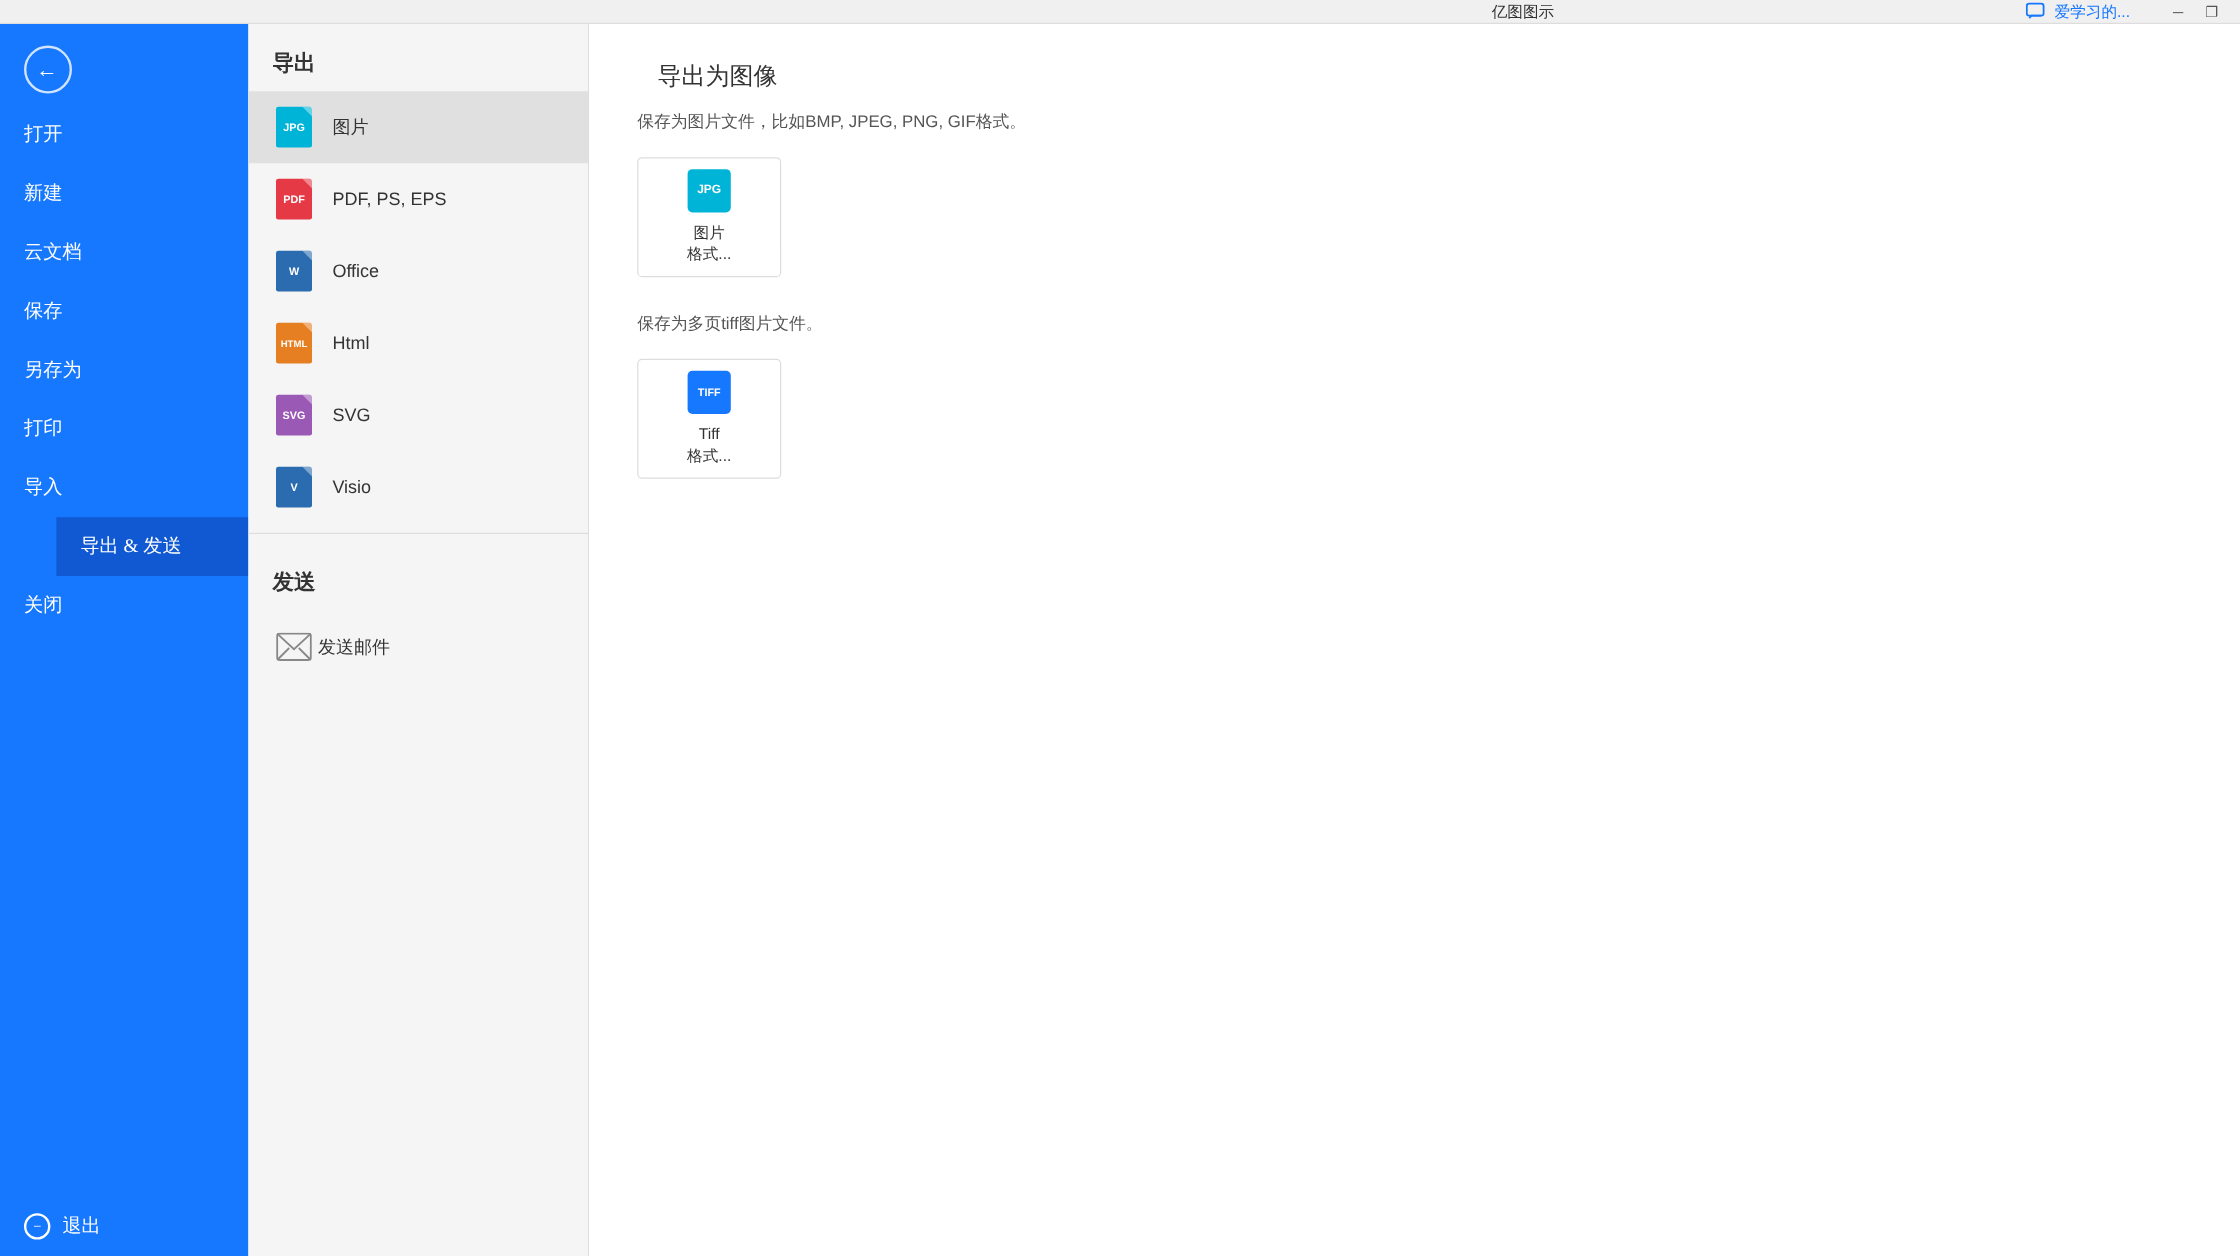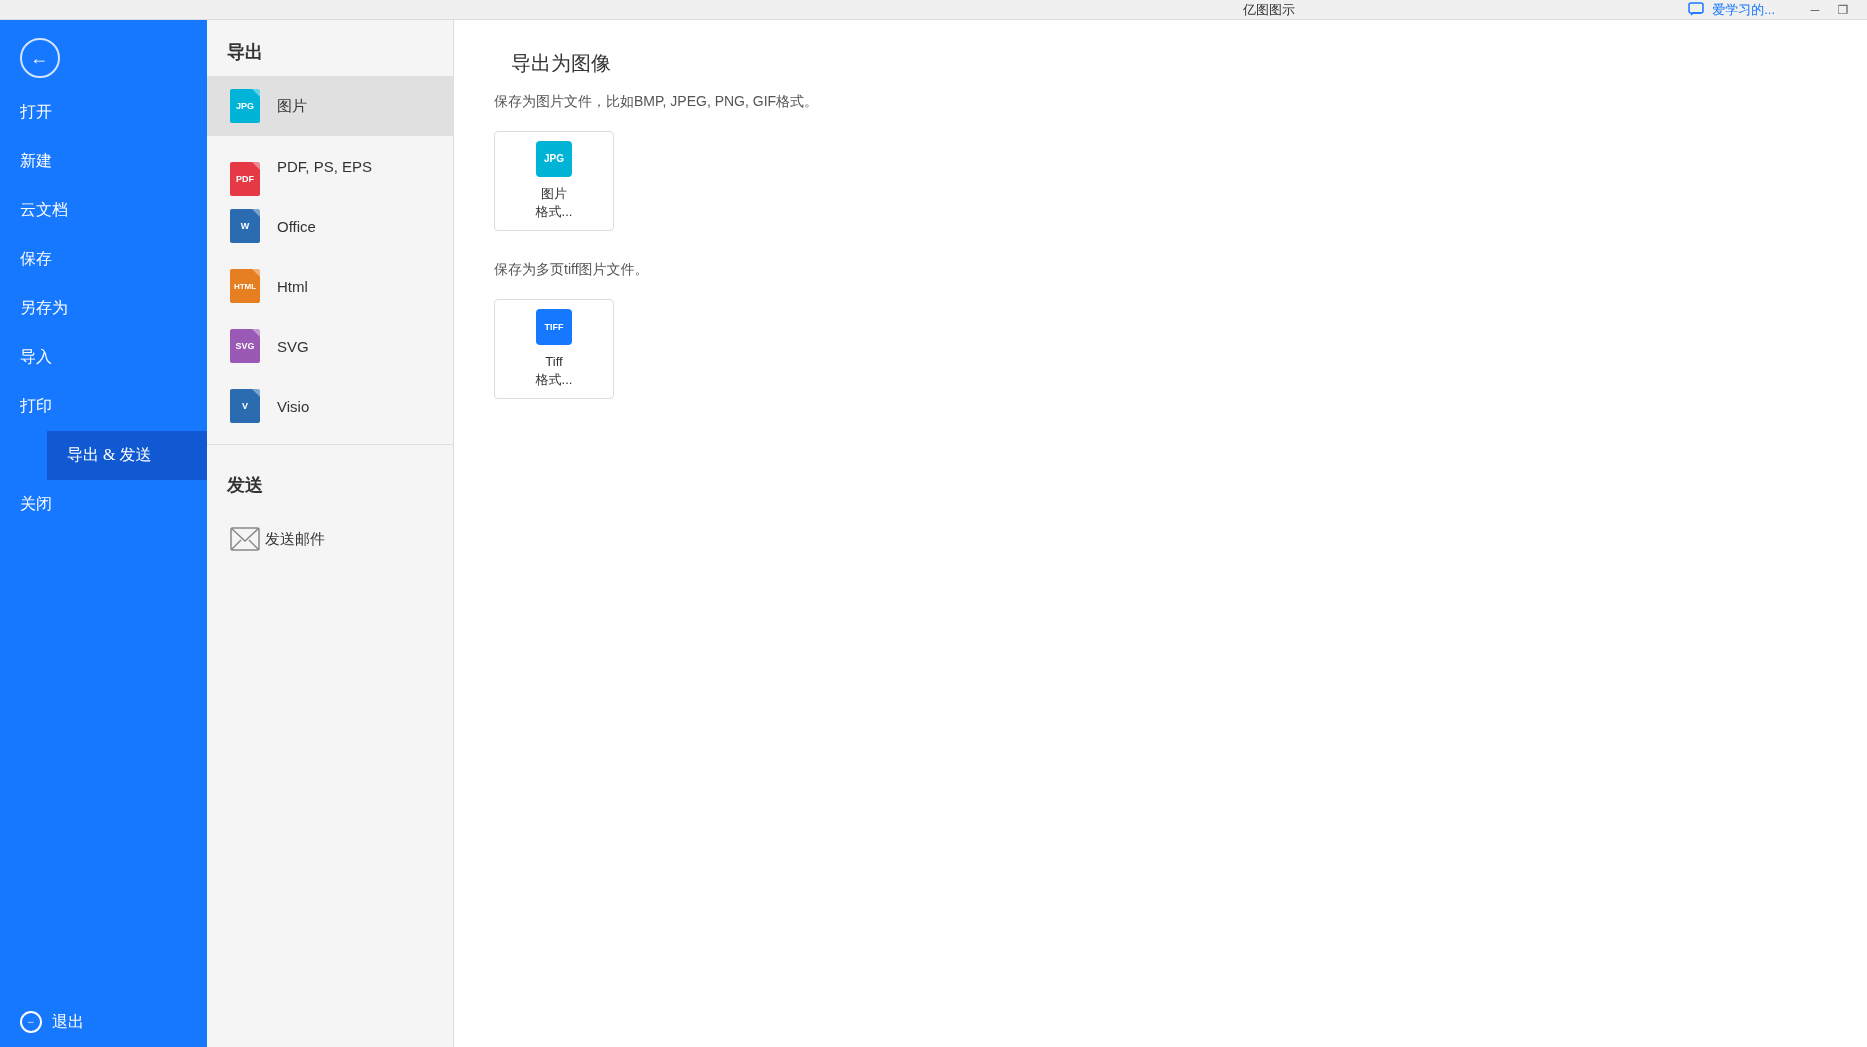--- a/index.html
+++ b/index.html
@@ -116,21 +116,21 @@
       border-radius: 50%;
       border: 2px solid white;
       display: flex;
       align-items: center;
       justify-content: center;
       font-size: 14px;
     }
 
     
     .mid-panel {
-      width: 247px;
+      width: 284px;
       background: #f5f5f5;
       border-right: 1px solid #ddd;
       display: flex;
       flex-direction: column;
       flex-shrink: 0;
       overflow-y: auto;
     }
     .section-header {
       padding: 20px 20px 12px 20px;
       font-size: 18px;
@@ -261,21 +261,21 @@
       border-width: 0 8px 8px 0;
       border-color: transparent rgba(255,255,255,0.4) transparent transparent;
     }
     .file-label {
       font-size: 9px;
       font-weight: bold;
       color: white;
       z-index: 1;
     }
     .bg-jpg { background: #00b4d8; }
-    .bg-pdf { background: #e63946; margin-top: 13px; }
+    .bg-pdf { background: #e63946; }
     .bg-word { background: #2b6cb0; }
     .bg-html { background: #e67e22; }
     .bg-svg { background: #9b59b6; }
     .bg-visio { background: #2b6cb0; }
   </style>
 </head>
 <body>
 
 <div class="titlebar">
   <div style="flex:1"></div>
@@ -317,24 +317,24 @@
       <div class="sidebar-item">
         <span>云文档</span>
       </div>
       <div class="sidebar-item">
         <span>保存</span>
       </div>
       <div class="sidebar-item">
         <span>另存为</span>
       </div>
       <div class="sidebar-item">
+        <span>打印</span>
+      </div>
+      <div class="sidebar-item">
         <span>导入</span>
-      </div>
-      <div class="sidebar-item">
-        <span>打印</span>
       </div>
       <div class="sidebar-item active">
         <span>导出 &amp; 发送</span>
       </div>
       <div class="sidebar-item">
         <span>关闭</span>
       </div>
       <div style="flex:1"></div>
       <div class="sidebar-item-exit">
         <div class="exit-icon">

